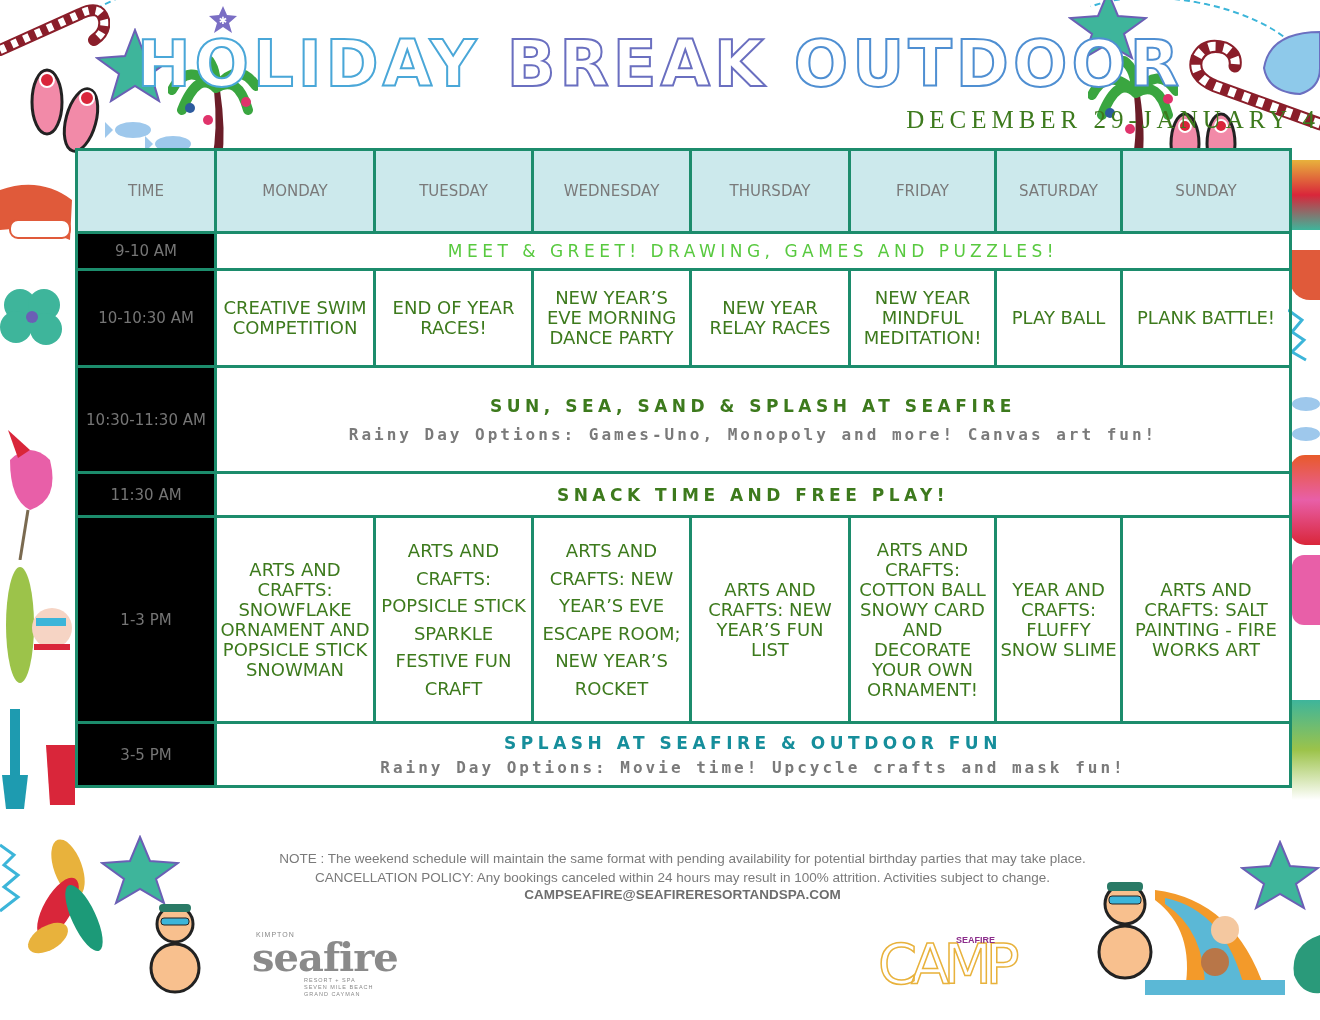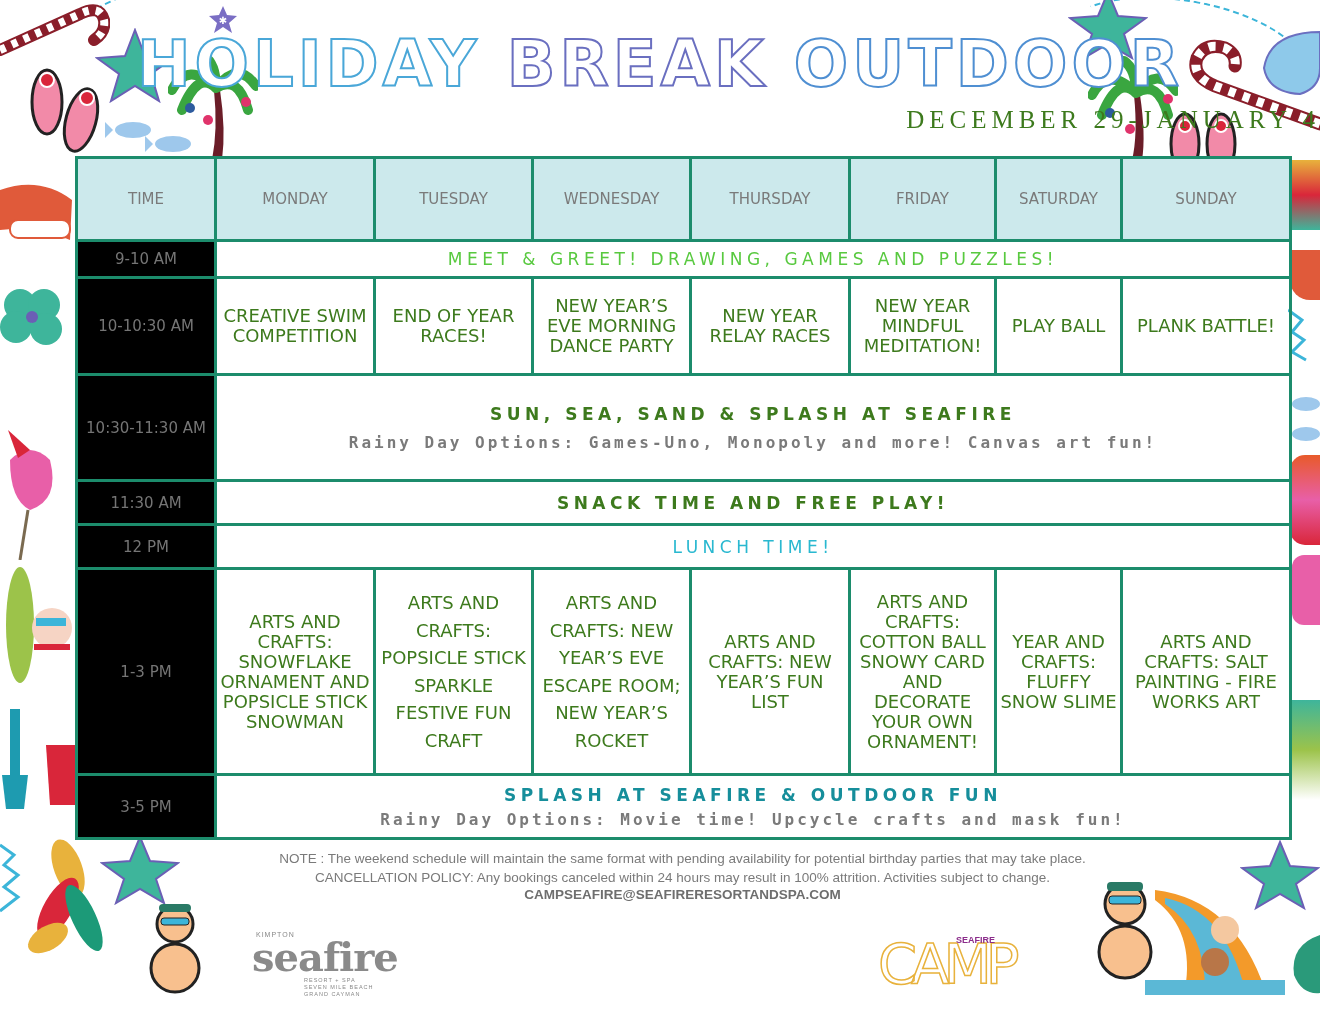--- a/index.html
+++ b/index.html
@@ -20,21 +20,21 @@
     .title .w2 { -webkit-text-stroke: 2px #6a6fc0; }
     .title .w3 { -webkit-text-stroke: 2px #4f8fd2; }
     .subtitle {
       position: absolute; left: 0; width: 1320px; top: 104px; text-align: right;
       font-family: Liberation Serif, serif; font-size: 25px; letter-spacing: 5px;
       color: #3d7a1d; line-height: 32px;
     }
 
     
     .schedule {
-      position: absolute; left: 75px; top: 156px; width: 1214px;
+      position: absolute; left: 75px; top: 148px; width: 1214px;
       border-collapse: collapse; table-layout: fixed;
       border: 3px solid #1c8c6c;
     }
     .schedule td, .schedule th {
       border: 3px solid #1c8c6c; text-align: center; vertical-align: middle;
       padding: 0 3px;
     }
     .schedule thead th {
       background: #cce9ec; height: 83px; font-weight: normal;
       font-family: "DejaVu Sans", sans-serif; font-size: 15px; color: #7a7a7a;
@@ -292,26 +292,20 @@
       </td>
     </tr>
 
     <tr style="height:44px">
       <td class="time-cell">11:30 AM</td>
       <td colspan="7">
         <div class="span-title c-green-dark">SNACK TIME AND FREE PLAY!</div>
       </td>
     </tr>
 
-    <tr style="height:44px">
-      <td class="time-cell">12 PM</td>
-      <td colspan="7">
-        <div class="span-title c-cyan">LUNCH TIME!</div>
-      </td>
-    </tr>
 
     <tr style="height:206px">
       <td class="time-cell">1-3 PM</td>
       <td class="act">ARTS AND CRAFTS: SNOWFLAKE ORNAMENT AND POPSICLE STICK SNOWMAN</td>
       <td class="act tall">ARTS AND CRAFTS: POPSICLE STICK SPARKLE FESTIVE FUN CRAFT</td>
       <td class="act tall">ARTS AND CRAFTS: NEW YEAR’S EVE ESCAPE ROOM; NEW YEAR’S ROCKET</td>
       <td class="act">ARTS AND CRAFTS: NEW YEAR’S FUN LIST</td>
       <td class="act">ARTS AND CRAFTS: COTTON BALL SNOWY CARD AND DECORATE YOUR OWN ORNAMENT!</td>
       <td class="act">YEAR AND CRAFTS: FLUFFY SNOW SLIME</td>
       <td class="act">ARTS AND CRAFTS: SALT PAINTING - FIRE WORKS ART</td>

